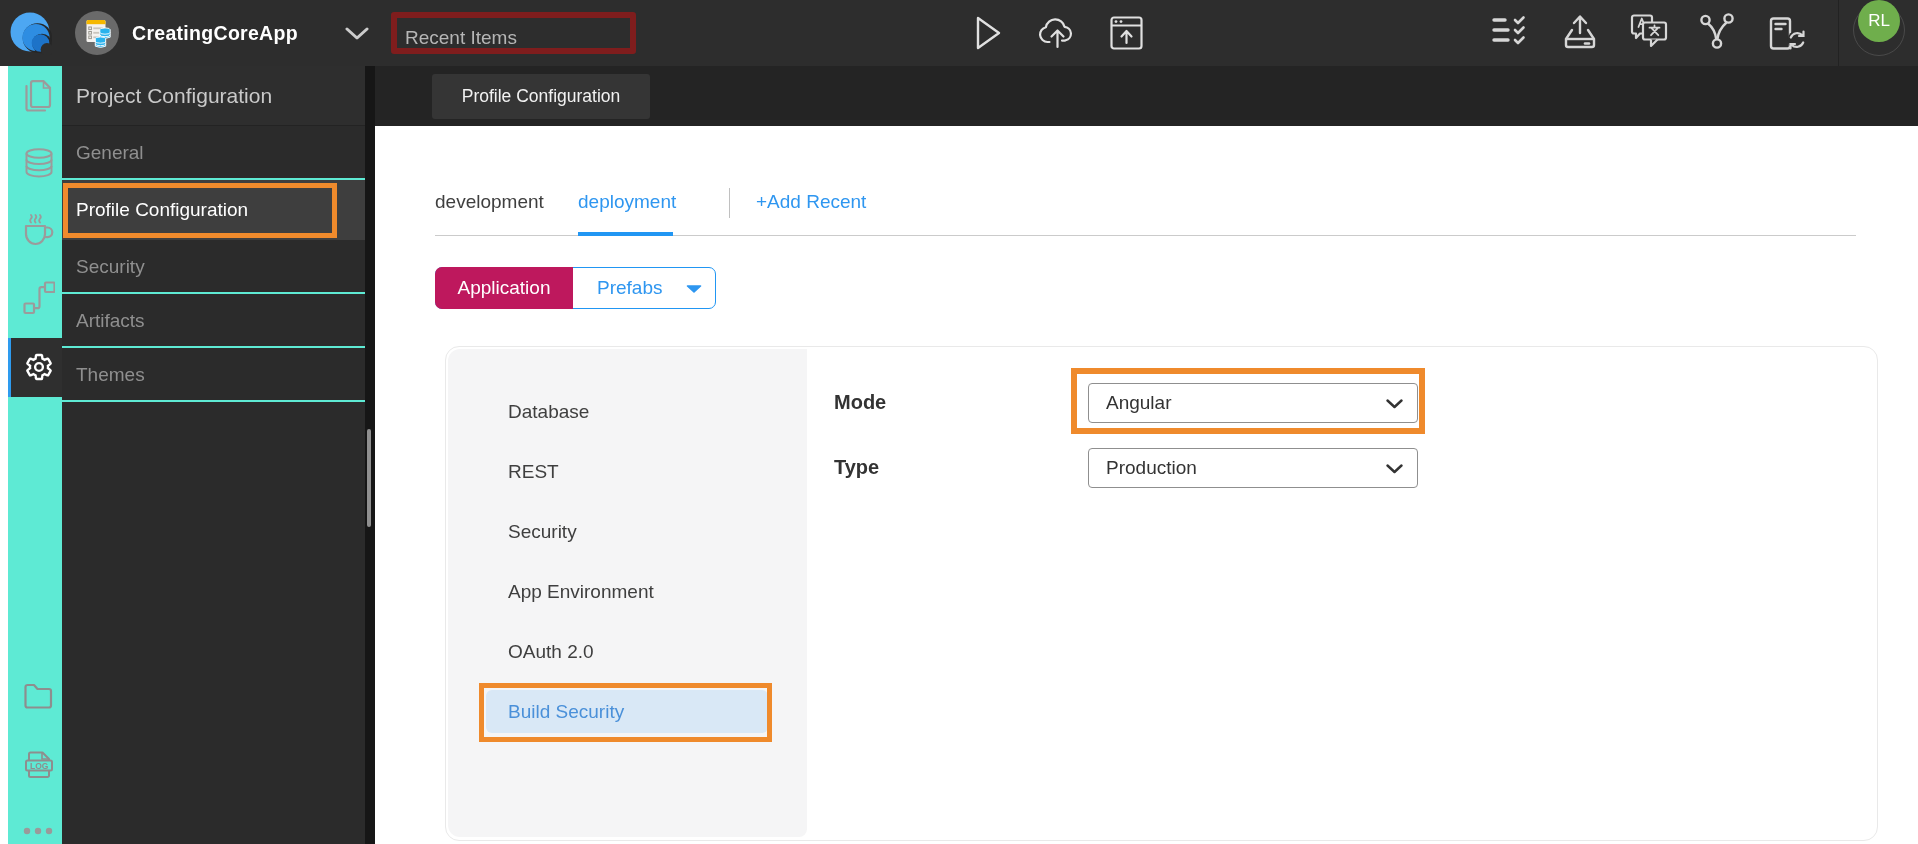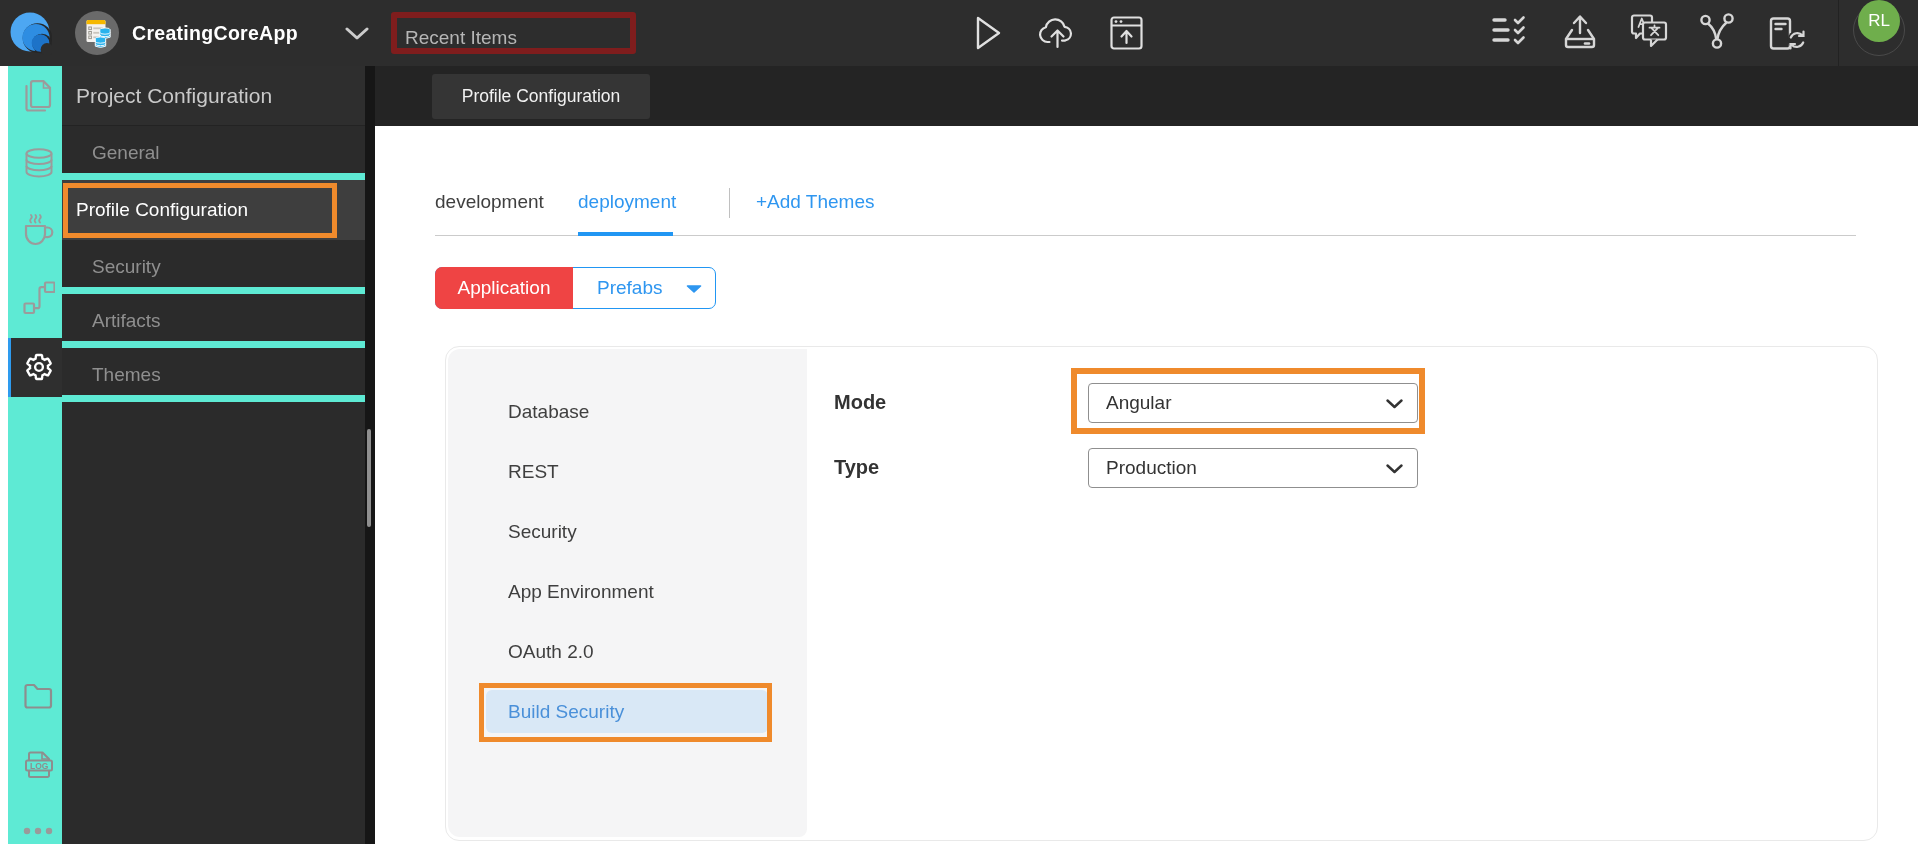--- a/index.html
+++ b/index.html
@@ -16,42 +16,42 @@
   
   #rail { position:absolute; left:8px; top:66px; width:62px; height:778px; background:#5eead4; }
   #railsel { position:absolute; left:0; top:272px; width:62px; height:59px; background:#2f2f2f;
     border-left:3px solid #2e9bef; }
   
   #sidebar { position:absolute; left:62px; top:66px; width:303px; height:778px; background:#2b2b2b; }
   #sbhead { position:absolute; left:0; top:0; width:303px; height:60px; background:#2e2e2e;
     color:#c9c9c9; font-size:21px; line-height:60px; padding-left:14px;
     border-bottom:1px solid #232323; }
   .sbrow { position:absolute; left:0; width:303px; height:54px; color:#8f8f8f; font-size:19px;
-    line-height:53px; padding-left:30px; border-bottom:7px solid #5eead4; }
+    line-height:53px; padding-left:14px; border-bottom:2px solid #5eead4; }
   #sbsel { position:absolute; left:0; top:114px; width:303px; height:60px; background:#3e3e3e;
     color:#fff; font-size:19px; line-height:59px; padding-left:14px; }
   #sbselbox { position:absolute; left:1px; top:117px; width:274px; height:55px;
     border:5px solid #ef8a2c; }
   
   #gutter { position:absolute; left:365px; top:66px; width:10px; height:778px; background:#161616; }
   #thumb { position:absolute; left:2px; top:363px; width:4px; height:98px; background:#8f8f8f; border-radius:2px; }
   
   #tabstrip { position:absolute; left:375px; top:66px; width:1543px; height:60px; background:#242424; }
   #toptab { position:absolute; left:57px; top:8px; width:218px; height:45px; background:#353535;
     border-radius:3px; color:#f2f2f2; font-size:17.5px; text-align:center; line-height:45px; }
   
   #content { position:absolute; left:375px; top:126px; width:1543px; height:718px; background:#fff;border-radius:20px; }
   .tab1 { position:absolute; top:65px; font-size:19px; }
   #tabline { position:absolute; left:60px; top:109px; width:1421px; height:1px; background:#cbcbcb; }
   #tabunder { position:absolute; left:203px; top:106px; width:95px; height:4px; background:#2196f3; }
   #vsep { position:absolute; left:354px; top:62px; width:1px; height:30px; background:#c0c0c0; }
   
   #toggle { position:absolute; left:60px; top:141px; width:281px; height:42px;
     border:1px solid #2196f3; border-radius:7px; background:#fff; }
-  #togApp { position:absolute; left:-1px; top:-1px; width:138px; height:42px; background:#ef4444;
+  #togApp { position:absolute; left:-1px; top:-1px; width:138px; height:42px; background:#be185d;
     border-radius:7px 0 0 7px; color:#fff; font-size:19px; text-align:center; line-height:42px; }
   #togPre { position:absolute; left:137px; top:0; width:143px; height:40px;
     color:#2e96f0; font-size:19px; line-height:40px; padding-left:24px; }
   
   #card { position:absolute; left:70px; top:220px; width:1433px; height:495px;
     border:1px solid #e9e9e9; border-radius:14px; background:#fff;padding-left:7px; }
   #menupanel { position:absolute; left:2px; top:2px; width:359px; height:488px;
     background:#f5f5f6; border-radius:12px 0 8px 12px; }
   .mitem { position:absolute; left:60px; font-size:19px; color:#3f3f3f; }
   #bopt { position:absolute; left:38px; top:341px; width:282px; height:43px;
@@ -236,21 +236,21 @@
     <div id="thumb"></div>
   </div>
 
 <div id="tabstrip">
     <div id="toptab">Profile Configuration</div>
   </div>
 
 <div id="content">
   <div class="tab1" style="left:60px; color:#3f3f3f;">development</div>
   <div class="tab1" style="left:203px; color:#2e96f0;">deployment</div>
-  <div class="tab1" style="left:381px; color:#2e96f0;">+Add Themes</div>
+  <div class="tab1" style="left:381px; color:#2e96f0;">+Add Recent</div>
   <div id="vsep"></div>
   <div id="tabline"></div>
   <div id="tabunder"></div>
 
   <div id="toggle">
     <div id="togApp">Application</div>
     <div id="togPre">Prefabs
       <svg width="16" height="8" viewBox="0 0 16 8" style="margin-left:18px; margin-bottom:1px;">
         <path d="M1.5 1 L8 7 L14.5 1 Z" fill="#2e96f0" stroke="#2e96f0" stroke-width="1.6" stroke-linejoin="round"></path>
       </svg>

